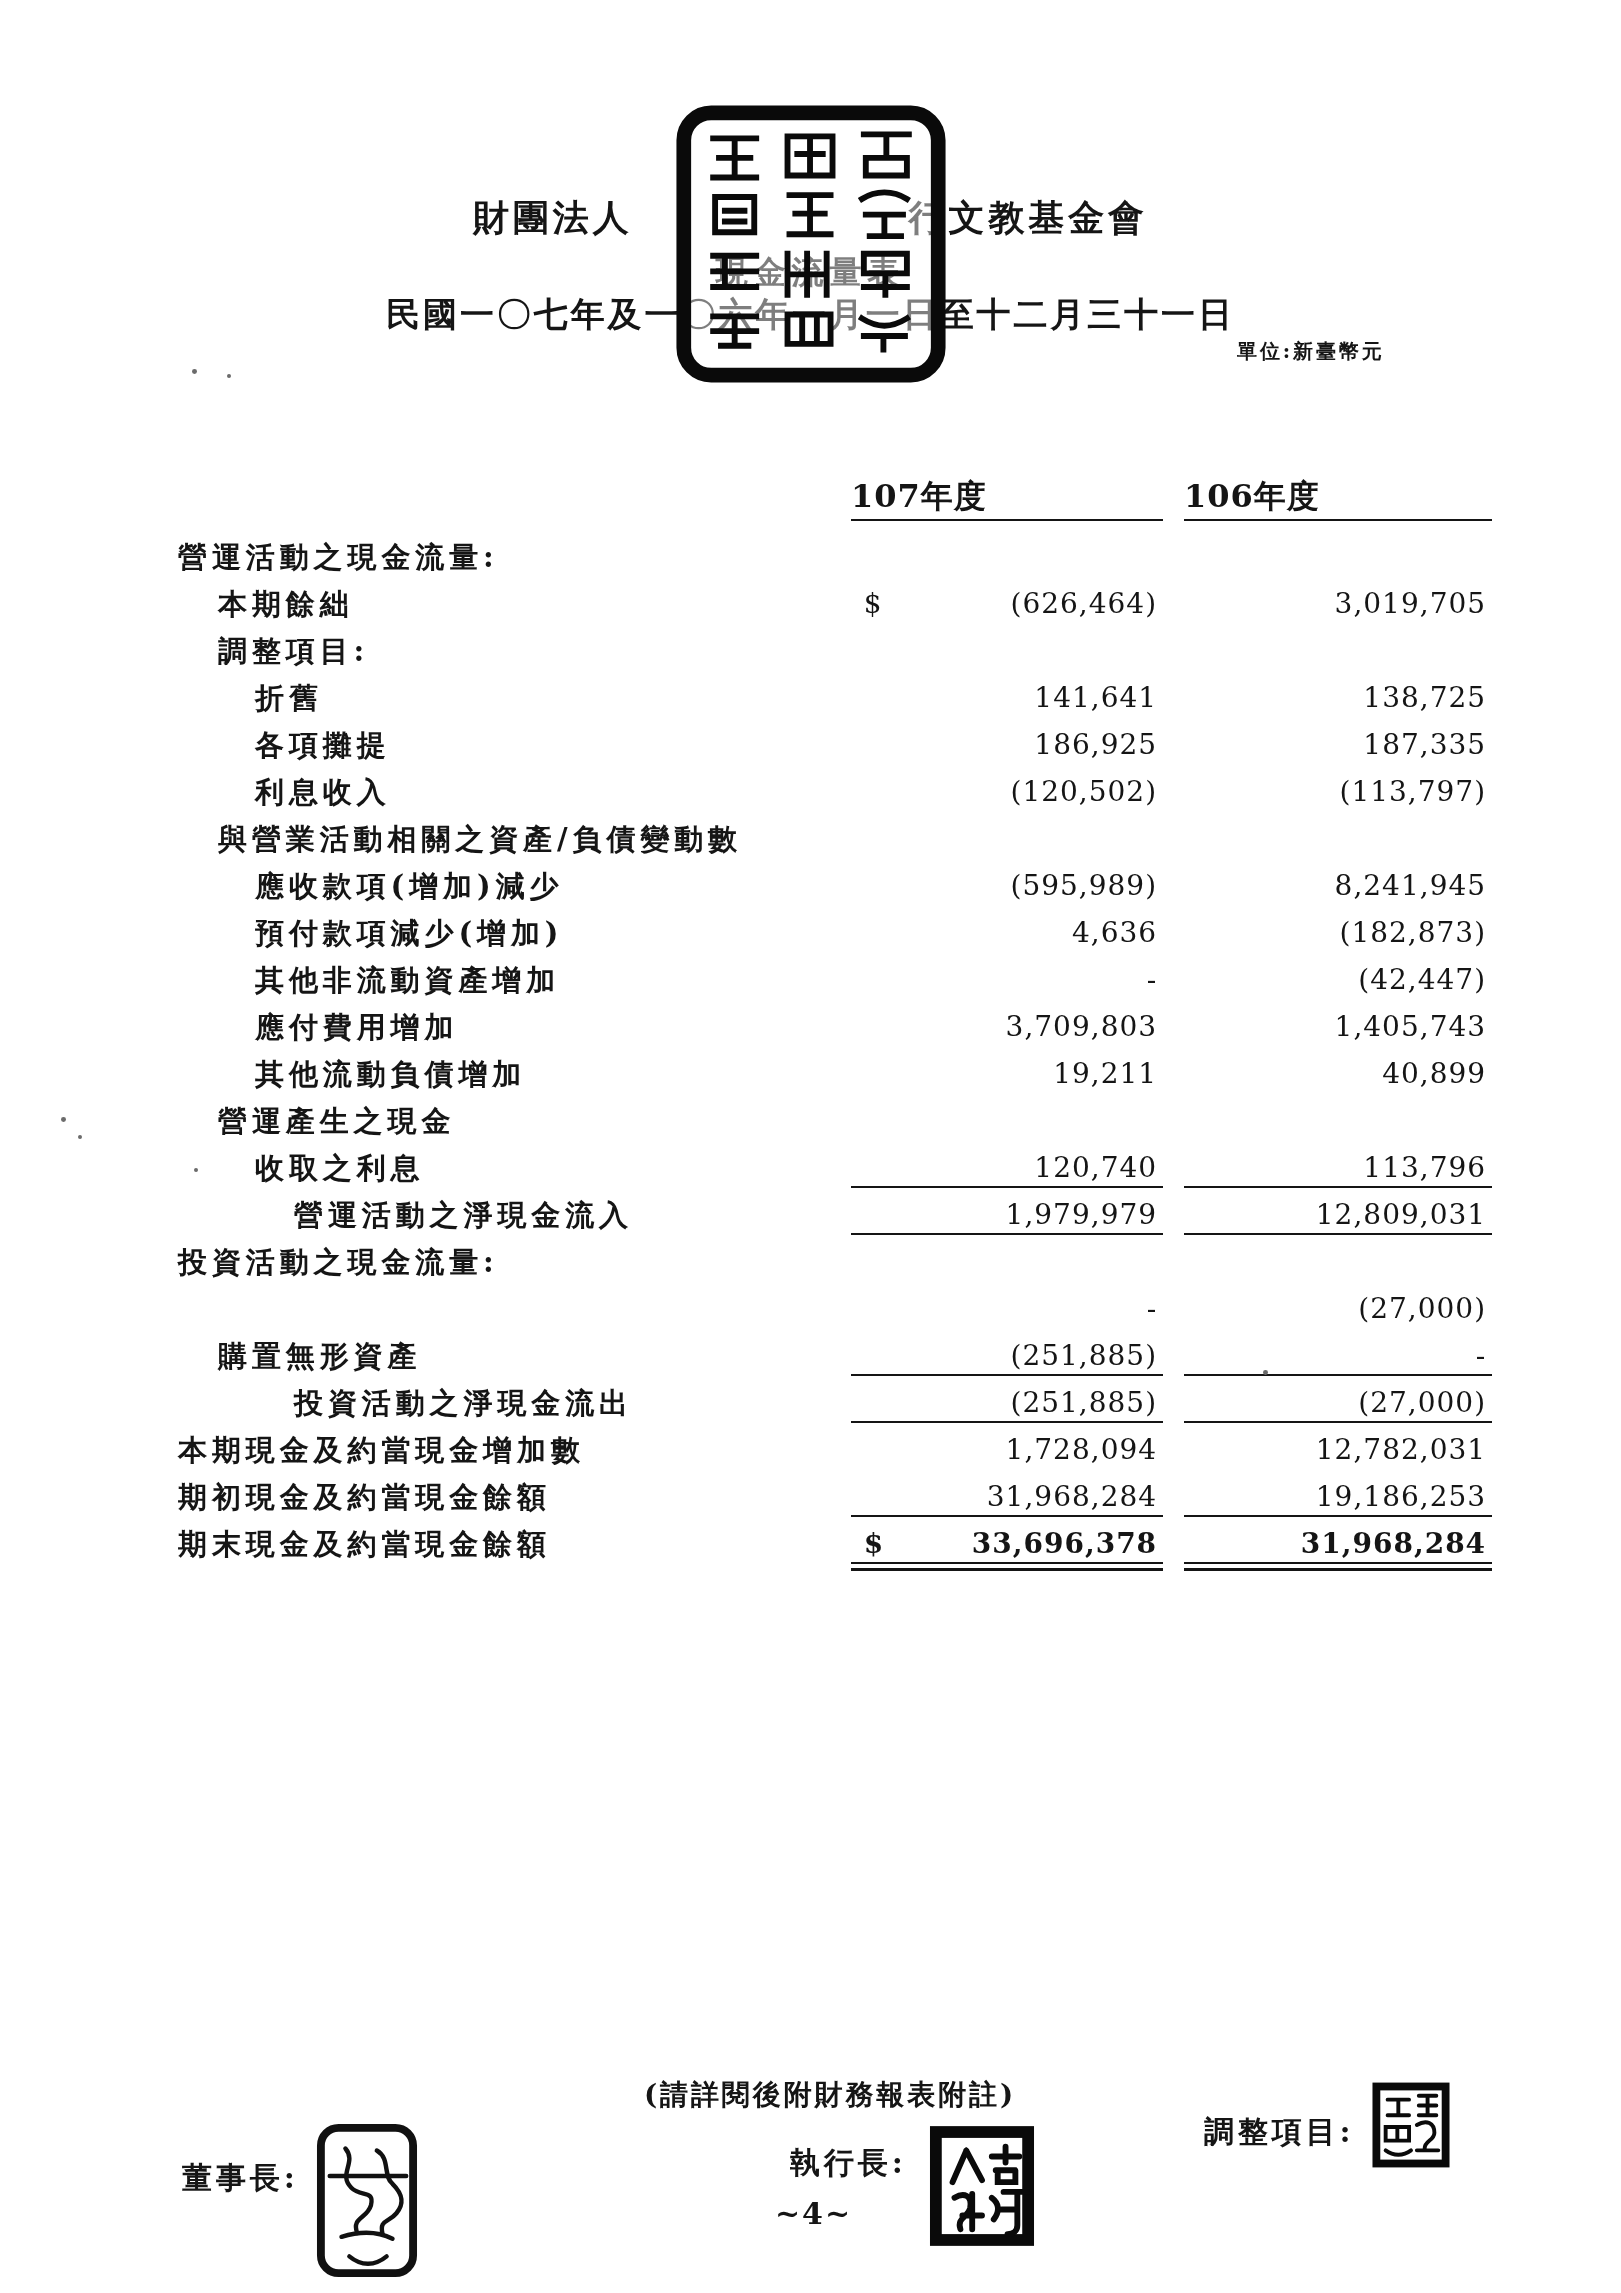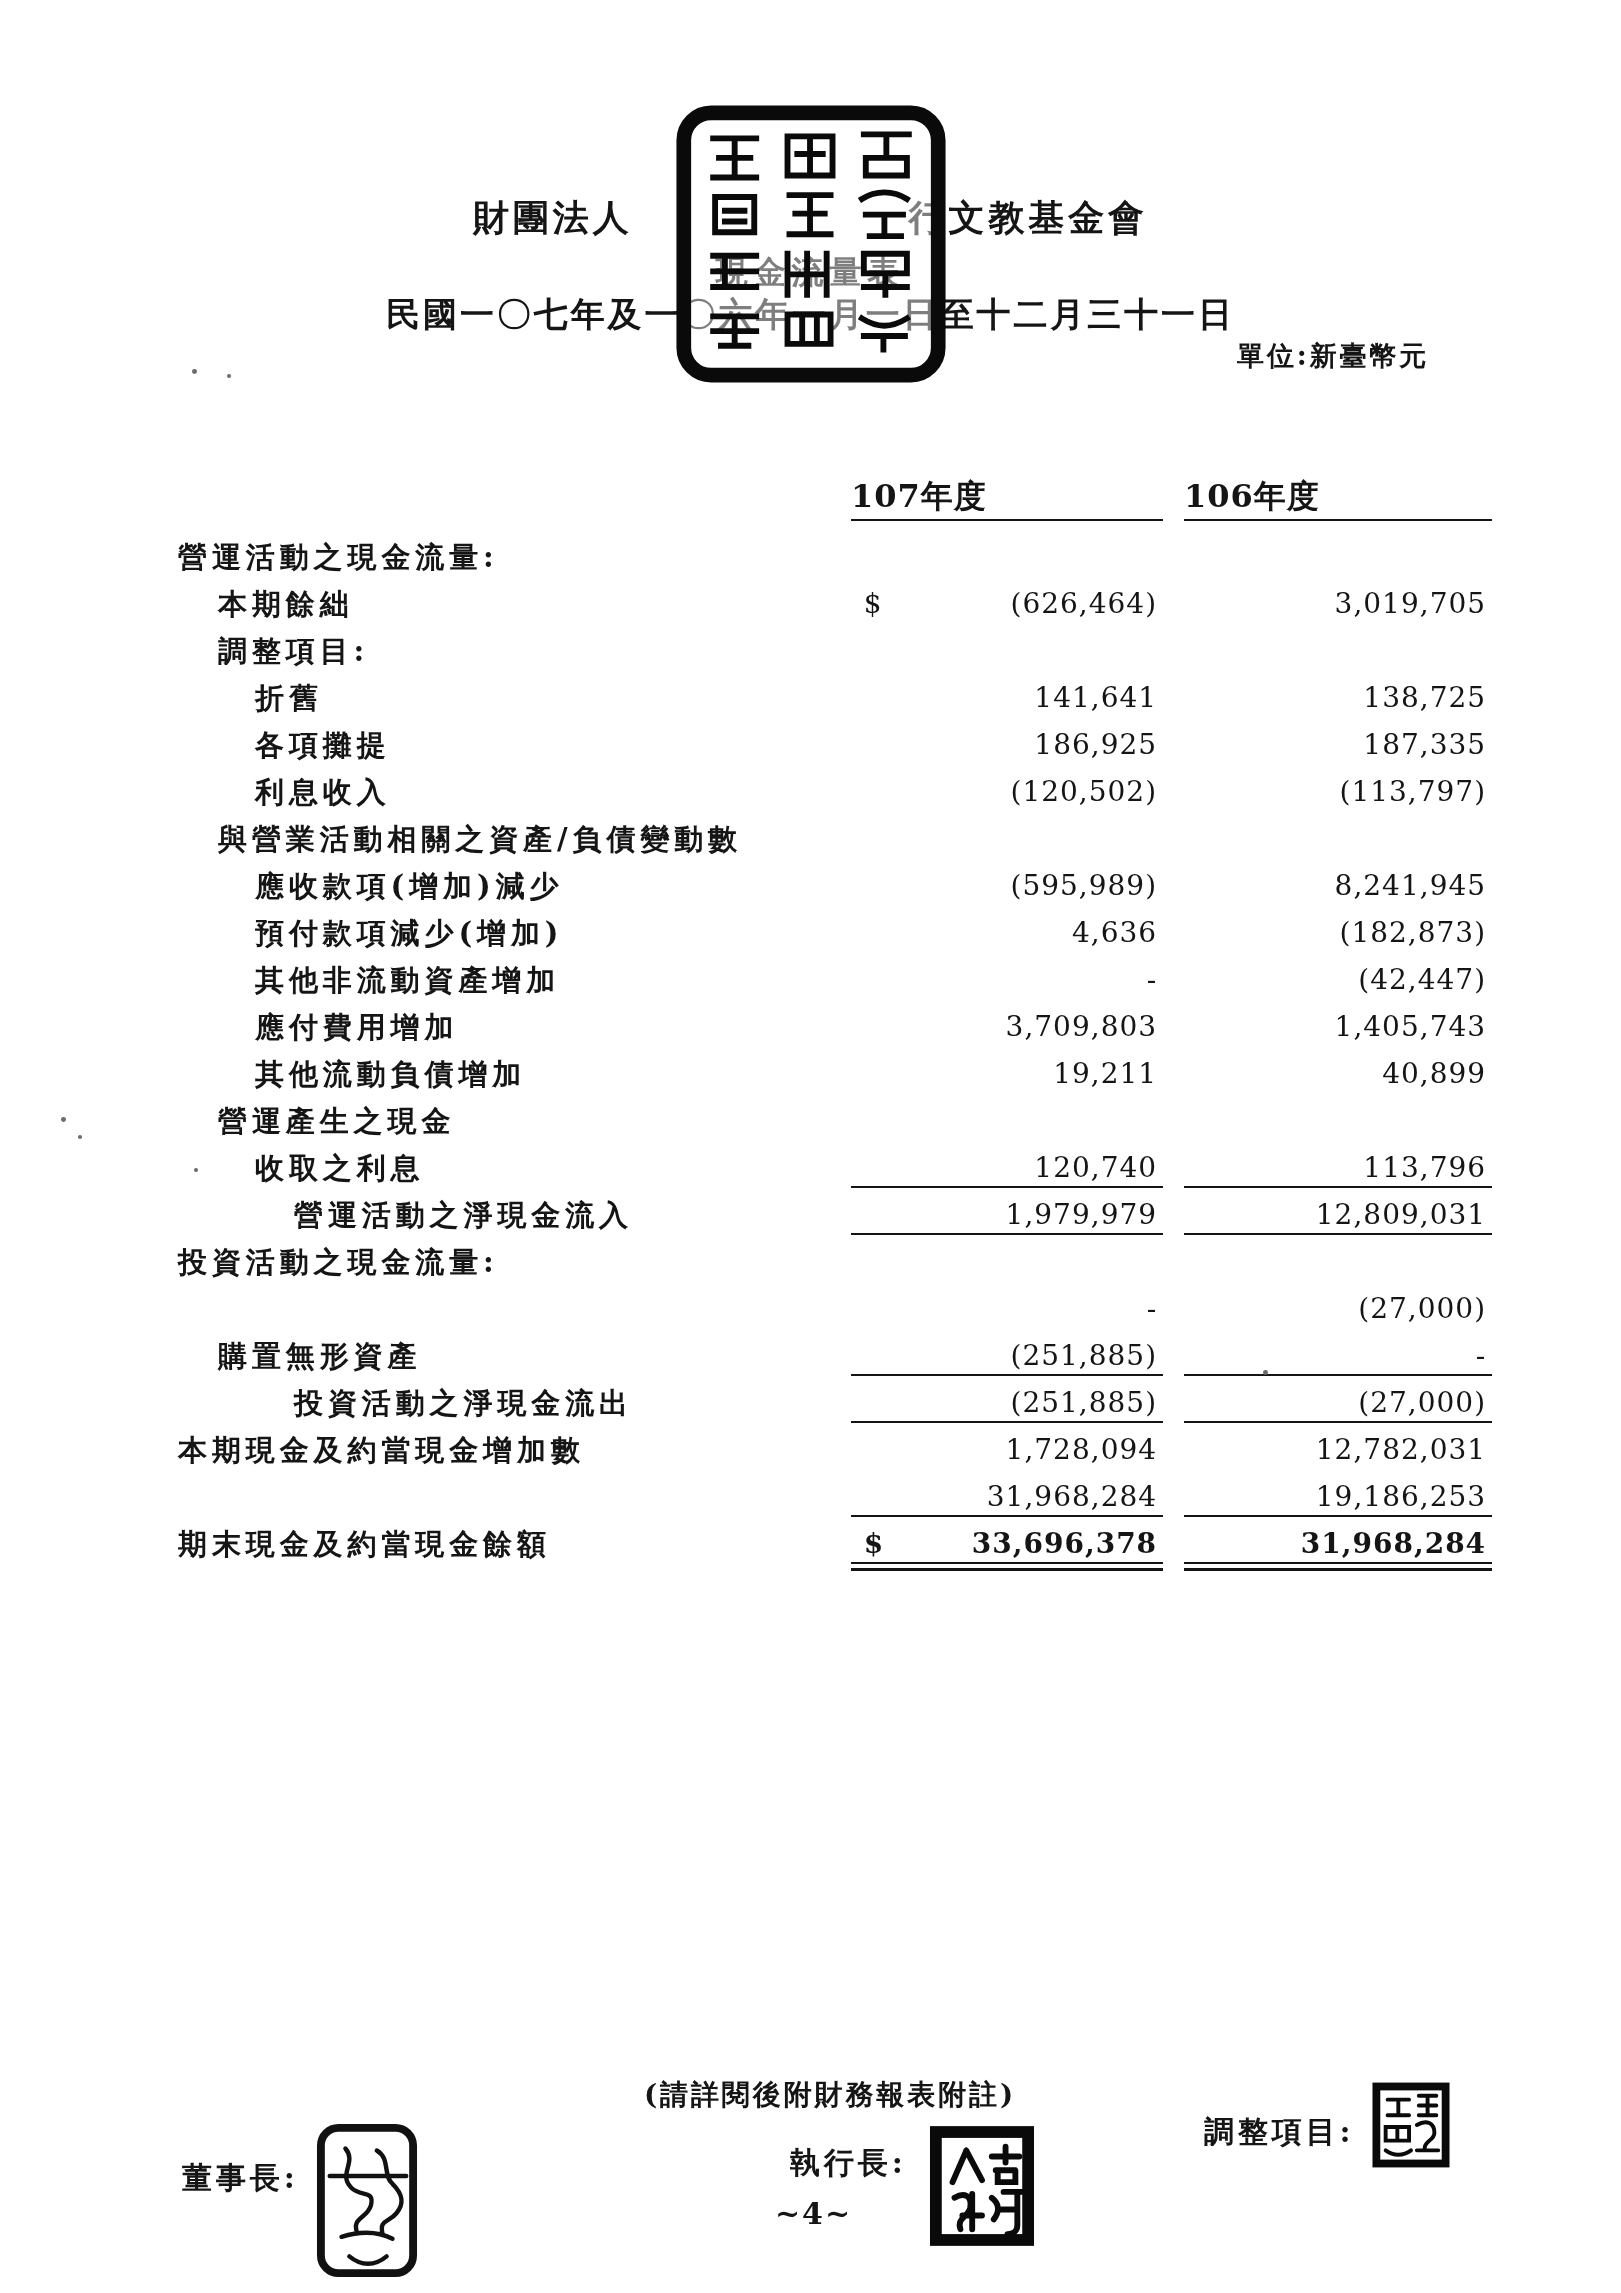--- a/index.html
+++ b/index.html
@@ -18,21 +18,21 @@
   .stmt-title{
     position:absolute;top:251px;left:0;width:1621px;text-align:center;
     font-size:32px;font-weight:700;letter-spacing:5.9px;
   }
   .period-line{
     position:absolute;top:292px;left:0;width:1621px;text-align:center;
     font-size:34px;font-weight:700;letter-spacing:2.9px;white-space:nowrap;
   }
   .unit-label{
     position:absolute;top:338px;left:1237px;
-    font-size:27px;font-weight:700;letter-spacing:2.9px;white-space:nowrap;
+    font-size:20px;font-weight:700;letter-spacing:2.9px;white-space:nowrap;
   }
   .header-stamp{position:absolute;left:674px;top:102px;width:274px;height:284px;z-index:6;}
   
   .colhead{
     position:absolute;top:474px;height:45px;line-height:45px;text-align:left;
     font-size:32px;font-weight:700;letter-spacing:1px;
     border-bottom:2.9px solid #151515;
   }
   .colhead.c1pos{left:851px;width:312px;}
   .colhead.c2pos{left:1184px;width:308px;}
@@ -231,20 +231,21 @@
     <div class="cell c2 u-single"><span class="v2">(27,000)</span></div>
   </div>
 
   <div class="t-row ind0">
     <div class="t-label"><span class="lab">本期現金及約當現金增加數</span></div>
     <div class="cell c1"><span class="dollar"></span><span class="v1">1,728,094</span></div>
     <div class="cell c2"><span class="v2">12,782,031</span></div>
   </div>
 
   <div class="t-row ind0">
+    <div class="t-label"><span class="lab">期初現金及約當現金餘額</span></div>
     <div class="cell c1 u-single"><span class="dollar"></span><span class="v1">31,968,284</span></div>
     <div class="cell c2 u-single"><span class="v2">19,186,253</span></div>
   </div>
 
   <div class="t-row ind0 bold">
     <div class="t-label"><span class="lab">期末現金及約當現金餘額</span></div>
     <div class="cell c1 u-double"><span class="dollar">$</span><span class="v1">33,696,378</span></div>
     <div class="cell c2 u-double"><span class="v2">31,968,284</span></div>
   </div>
 </div>

